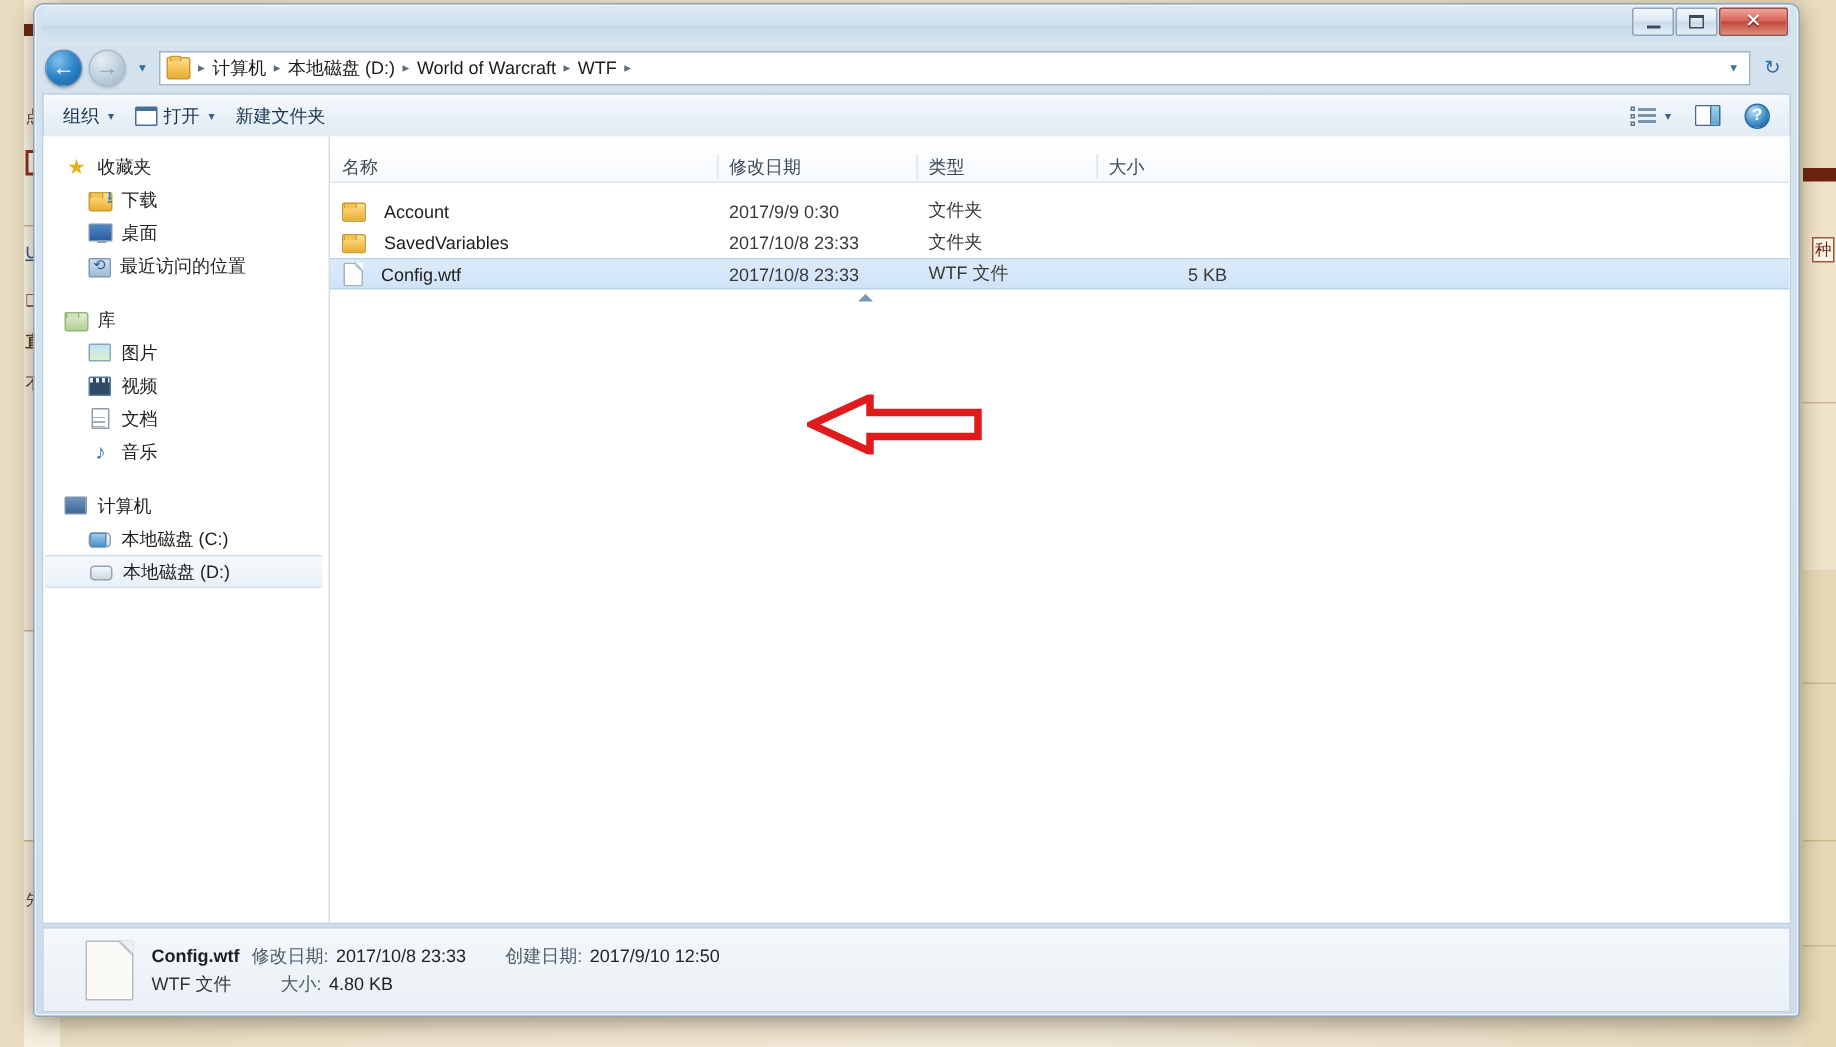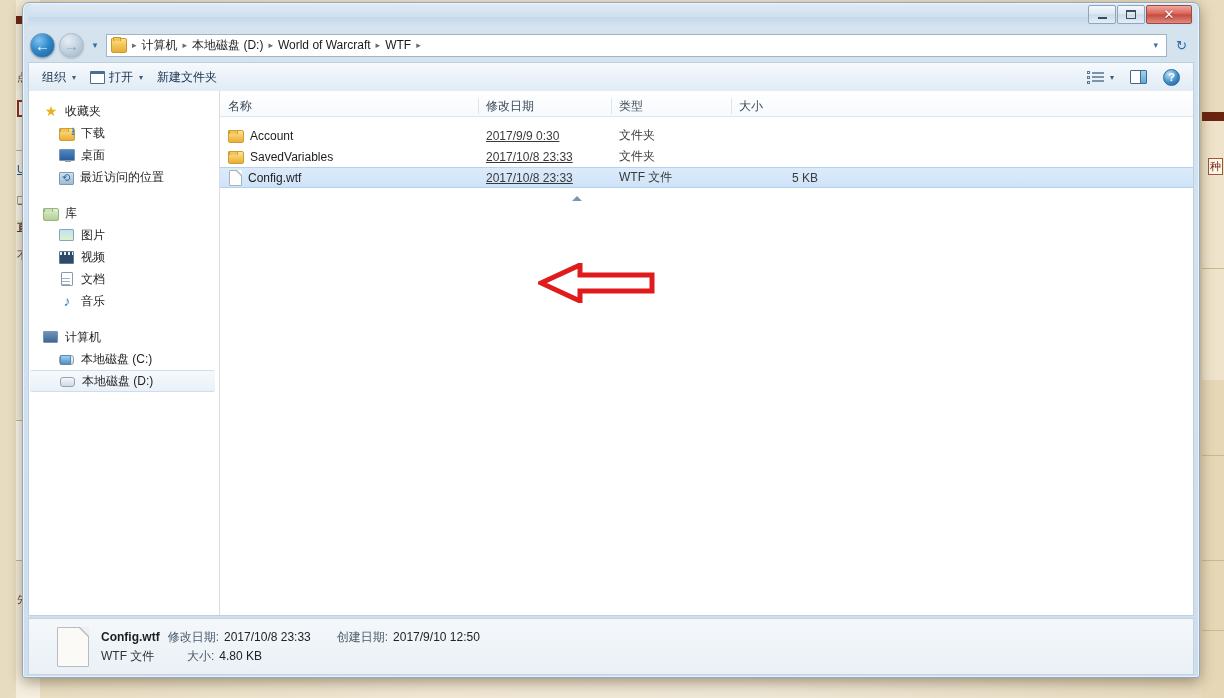--- a/index.html
+++ b/index.html
@@ -275,42 +275,42 @@
   #sortcue {
     position: absolute; left: 352px; top: 105px;
     width: 0; height: 0; border-left: 5px solid transparent;
     border-right: 5px solid transparent; border-bottom: 5px solid #7797b3;
   }
   #colhead {
     height: 22px; display: flex; align-items: center;
     background: linear-gradient(to bottom, #fdfeff 0%, #f7fafd 100%);
     border-bottom: 1px solid #e0e6ec;
     font-size: 12px; color: #3b4a57;
-    position: relative; margin-top: 4px;
+    position: relative; margin-top: 9px;
   }
   .colh { padding-left: 8px; position: relative; height: 22px; line-height: 22px; }
   .colh + .colh::before {
     content: ""; position: absolute; left: 0; top: 3px; bottom: 3px; width: 1px; background: #dde4ea;
   }
   .c-name { width: 258px; }
   .c-date { width: 133px; }
   .c-type { width: 120px; }
   .c-size { width: 95px; }
   .listrow {
     height: 21px; display: flex; align-items: center;
     font-size: 12px; color: #1d1d1d;
   }
   .listrow.selected {
     background: linear-gradient(to bottom, #dcebfb 0%, #cfe3f8 100%);
     border-top: 1px solid #b4d2ee; border-bottom: 1px solid #b4d2ee;
     height: 21px;
   }
   .cell { overflow: hidden; white-space: nowrap; }
-  .cell.name { width: 258px; display: flex; align-items: center; gap: 6px; padding-left: 8px; text-align: right; }
-  .cell.date { width: 133px; padding-left: 8px; color: #3a3a3a; text-decoration: underline; }
+  .cell.name { width: 258px; display: flex; align-items: center; gap: 12px; padding-left: 8px; text-align: right; }
+  .cell.date { width: 133px; padding-left: 8px; color: #3a3a3a; }
   .cell.type { width: 120px; padding-left: 8px; color: #3a3a3a; }
   .cell.size { width: 95px; padding-right: 8px; text-align: right; color: #3a3a3a; }
   .fileico { width: 16px; height: 16px; flex: none; position: relative; }
   .fileico.folder {
     background: linear-gradient(to bottom, #ffe2a0 0%, #f6c95f 48%, #e9ae39 100%);
     border: 1px solid #caa032; border-radius: 1px 2px 2px 2px; height: 13px; margin-top: 2px;
   }
   .fileico.folder::before {
     content: ""; position: absolute; left: 0; top: -1px; width: 7px; height: 3px;
     background: #f5c458; border: 1px solid #caa032; border-bottom: none; border-radius: 1px 1px 0 0;

